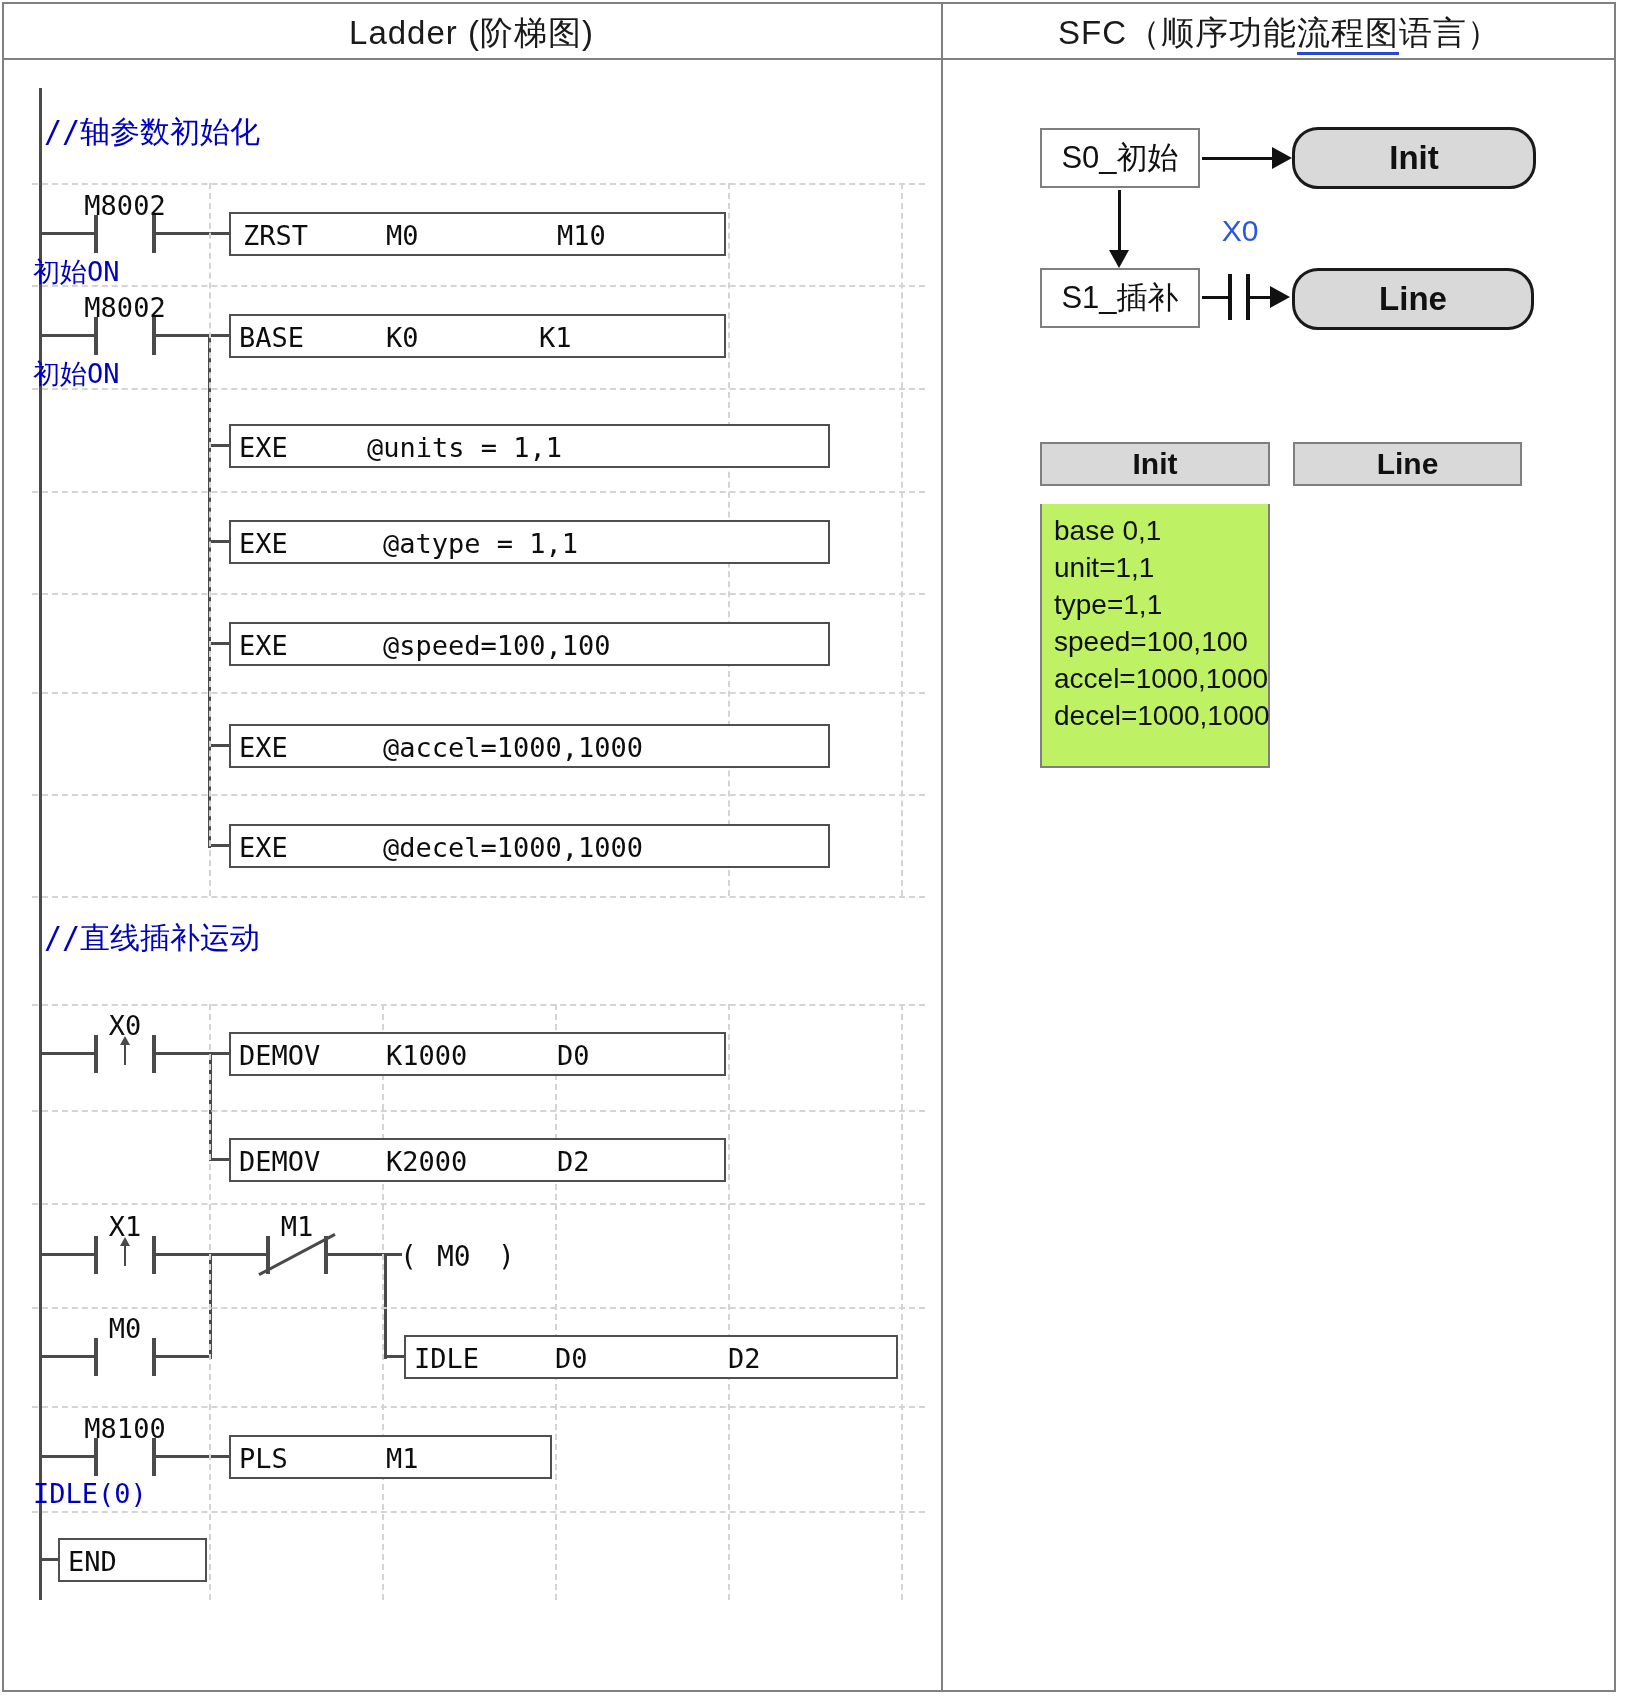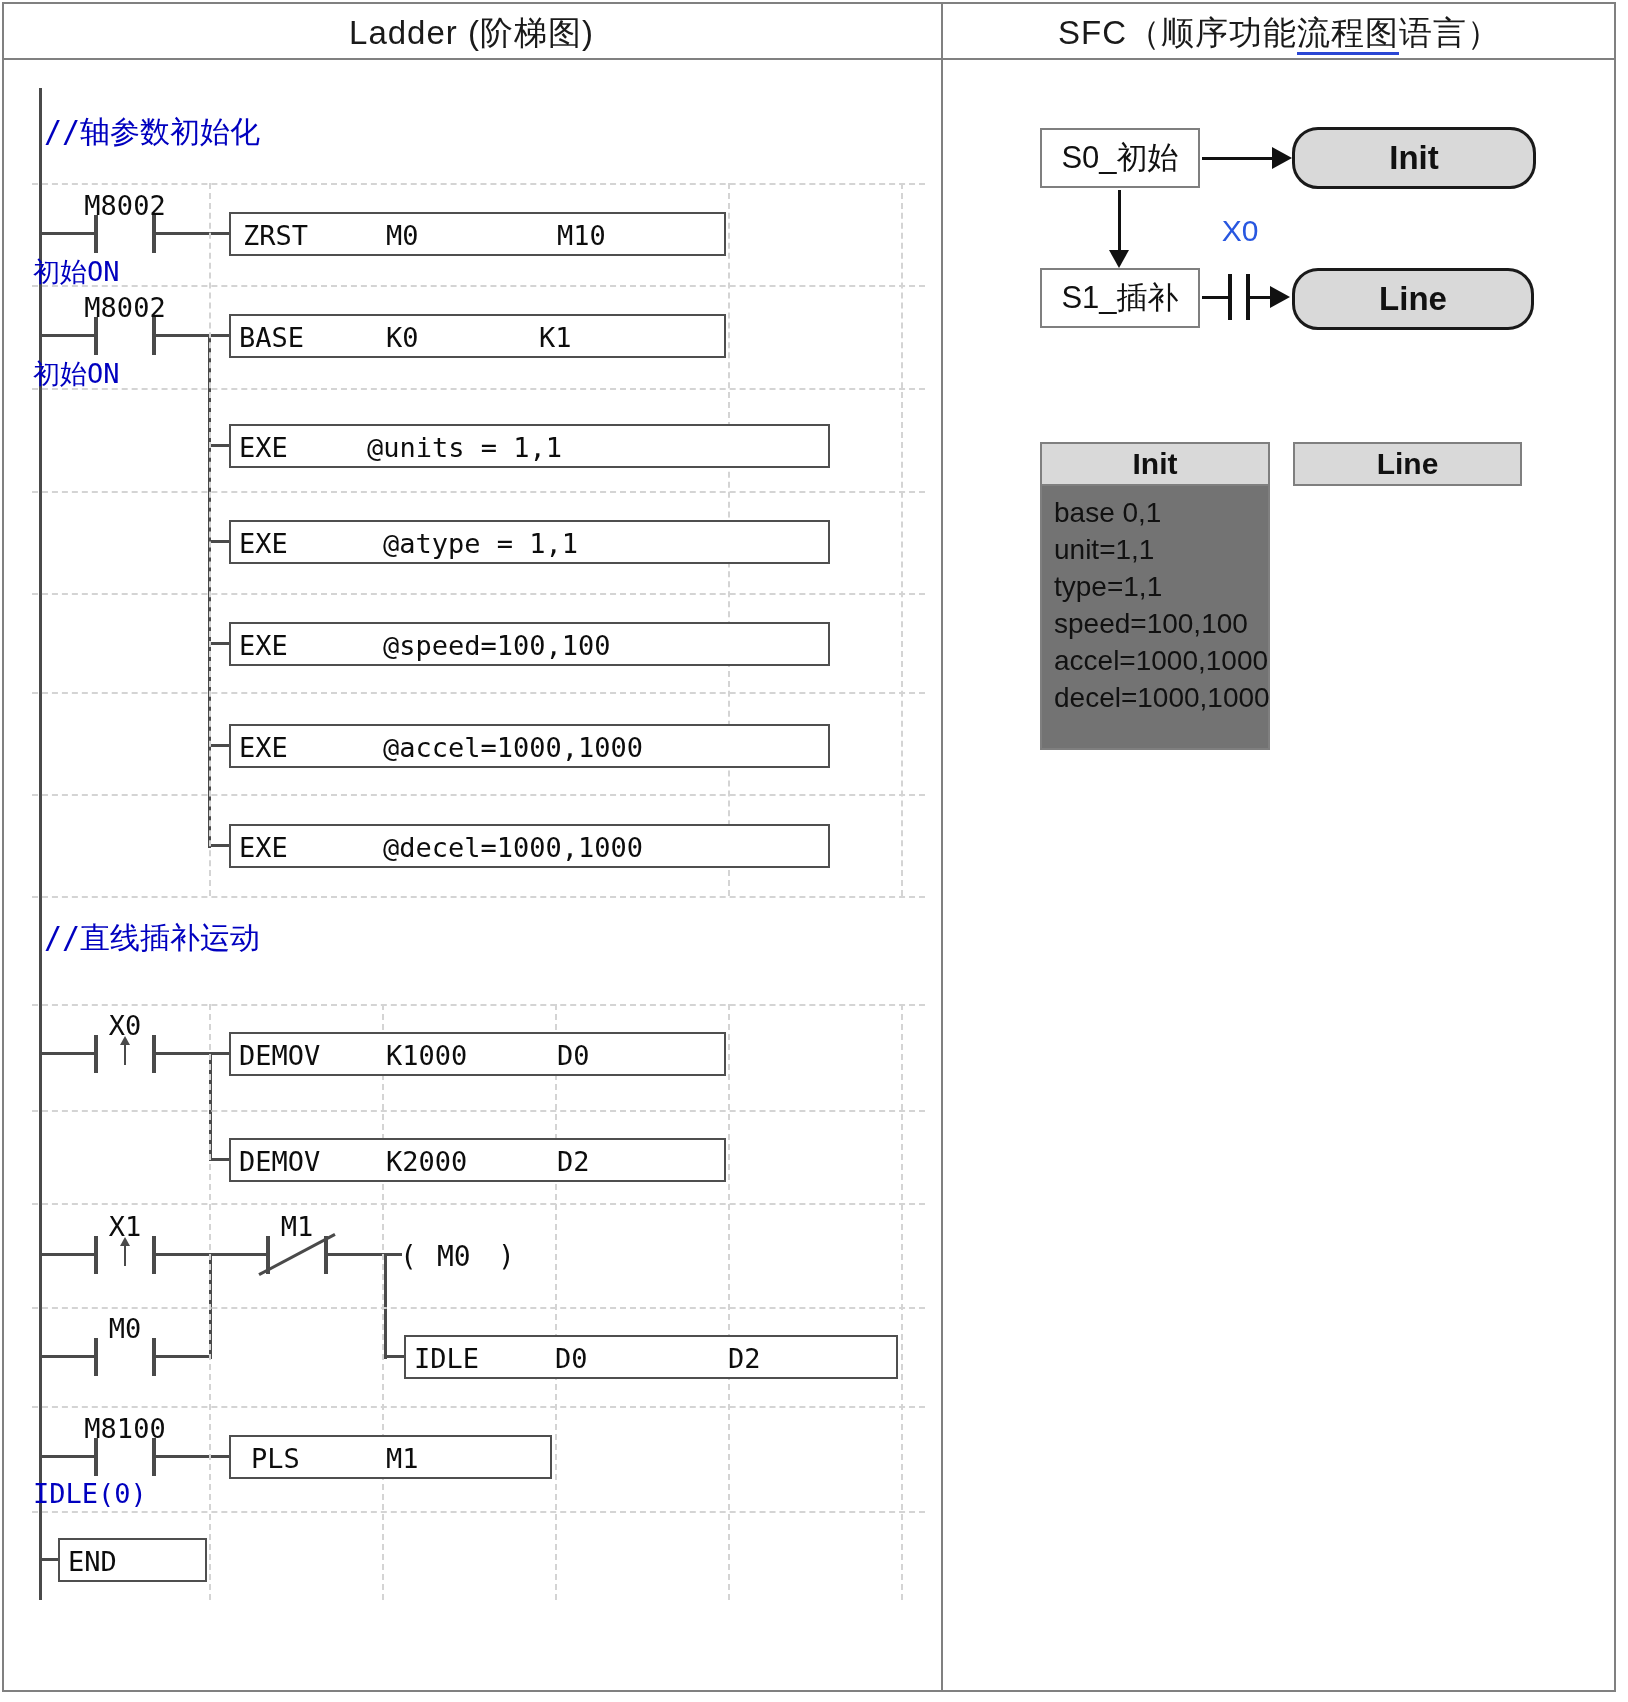--- a/index.html
+++ b/index.html
@@ -38,21 +38,21 @@
   .step{position:absolute;width:160px;height:60px;background:#ffffff;border:2px solid #7f7f7f;box-sizing:border-box;display:flex;align-items:center;justify-content:center;font-size:31px;color:#111;}
   .stadium{position:absolute;height:62px;background:#d9d9d9;border:3px solid #1a1a1a;border-radius:26px;box-sizing:border-box;display:flex;align-items:center;justify-content:center;font-size:33px;font-weight:600;color:#111;}
   .aline{position:absolute;height:3px;background:#111;}
   .avline{position:absolute;width:3px;background:#111;}
   .ahead-r{position:absolute;width:0;height:0;border-top:11px solid transparent;border-bottom:11px solid transparent;border-left:20px solid #111;}
   .ahead-d{position:absolute;width:0;height:0;border-left:10px solid transparent;border-right:10px solid transparent;border-top:18px solid #111;}
   .sfc-cbar{position:absolute;width:4px;height:46px;background:#111;}
   .sfc-x0{position:absolute;font-size:30px;color:#2857e0;text-align:center;width:80px;}
 
   .thead{position:absolute;height:44px;background:#d9d9d9;border:2px solid #7f7f7f;box-sizing:border-box;display:flex;align-items:center;justify-content:center;font-size:30px;font-weight:bold;color:#111;}
-  .tbody{position:absolute;background:#737373;border:2px solid #7f7f7f;border-top:none;box-sizing:border-box;padding:8px 0 0 12px;font-size:28px;color:#111;line-height:37px;}
+  .tbody{position:absolute;background:#bef264;border:2px solid #7f7f7f;border-top:none;box-sizing:border-box;padding:8px 0 0 12px;font-size:28px;color:#111;line-height:37px;margin-top:18px;}
 </style>
 </head>
 <body>
 
 <div id="page">
 
   <div class="frame"></div>
   <div class="divider"></div>
   <div class="headsep"></div>
 
@@ -192,21 +192,21 @@
     <span style="left:322px">D2</span>
   </div>
 
   <div class="w" style="left:40px;top:1455px;width:56px"></div>
   <div class="w" style="left:154px;top:1455px;width:75px"></div>
   <div class="cbar" style="left:94px;top:1438px"></div>
   <div class="cbar" style="left:152px;top:1438px"></div>
   <div class="lab" style="left:70px;top:1413px;width:110px">M8100</div>
   <div class="note" style="left:33px;top:1478px">IDLE(0)</div>
   <div class="ibox" style="left:229px;top:1435px;width:323px">
-    <span style="left:20px">PLS</span>
+    <span style="left:8px">PLS</span>
     <span style="left:155px">M1</span>
   </div>
 
   <div class="w" style="left:40px;top:1558px;width:18px"></div>
   <div class="ibox" style="left:58px;top:1538px;width:149px">
     <span style="left:8px">END</span>
   </div>
 
   <div class="step" style="left:1040px;top:128px">S0_初始</div>
   <div class="aline" style="left:1202px;top:157px;width:74px"></div>

